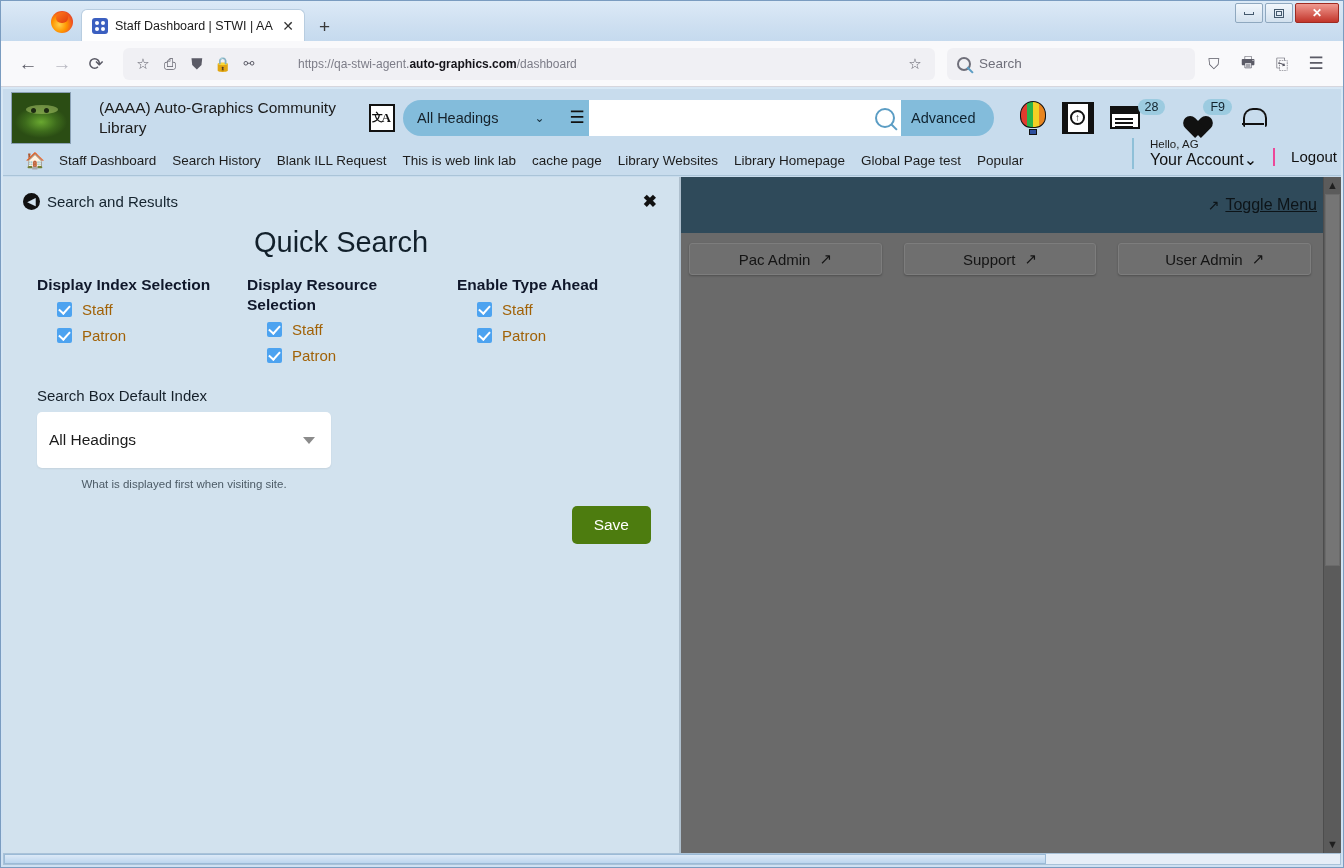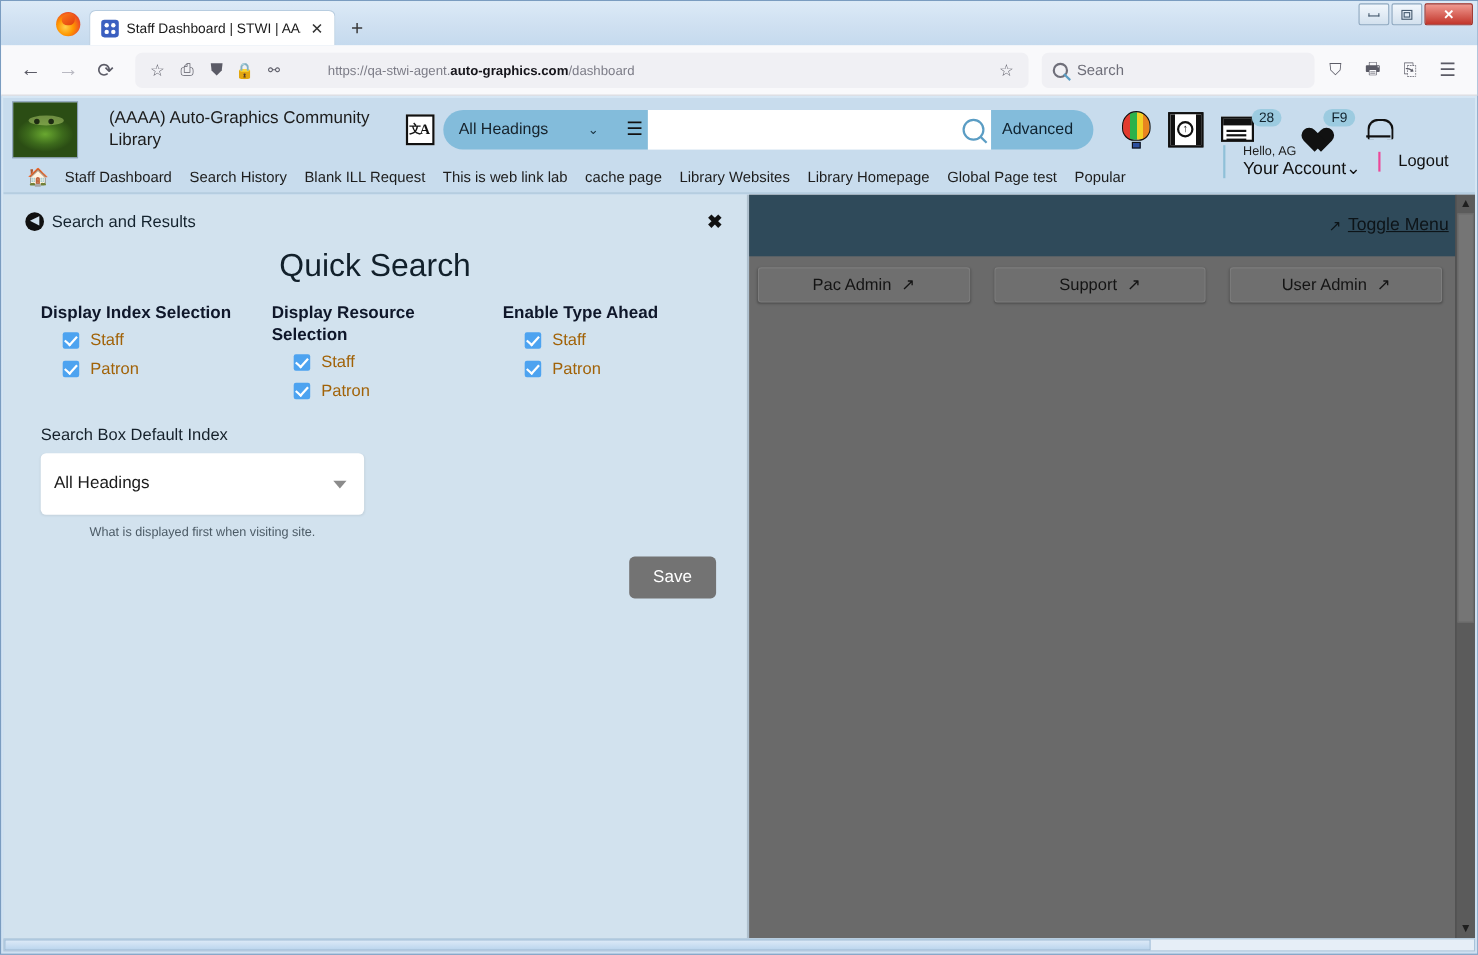--- a/index.html
+++ b/index.html
@@ -271,22 +271,22 @@
   
   .site-nav {
     height: 30px; display: flex; align-items: center;
     padding-left: 22px; gap: 0;
     background: #c8dced;
     border-bottom: 1px solid #aac4d8;
   }
   .home-ico { font-size: 16px; color: #111; margin-right: 14px; }
   .nav-link { font-size: 13.5px; color: #1d1d1d; margin-right: 16px; white-space: nowrap; }
   .account-area {
-    margin-left: auto; display: flex; align-items: flex-start;
-    height: 100%; padding-right: 24px;
+    margin-left: auto; display: flex; align-items: center;
+    height: 100%; padding-right: 4px;
   }
   .acct-block {
     border-left: 2px solid #8fc0d8; padding: 0 16px;
     line-height: 1.1; margin-top: -14px;
   }
   .acct-hello { font-size: 11.5px; color: #1d1d1d; }
   .acct-name  { font-size: 16px; color: #101010; }
   .logout-block { border-left: 2px solid #ec4899; padding-left: 16px; margin-top: -8px; }
   .logout { font-size: 15px; color: #101010; }
 
@@ -345,21 +345,21 @@
     box-shadow: 0 1px 2px rgba(0,0,0,.07);
   }
   .select-val { font-size: 15.5px; color: #1b1b1b; }
   .caret { width: 0; height: 0; border-left: 6px solid transparent; border-right: 6px solid transparent; border-top: 7px solid #8b8b8b; }
   .field-help {
     font-size: 11.5px; color: #4c5b66; text-align: center;
     width: 294px; margin-top: 10px;
   }
   .save-row { display: flex; justify-content: flex-end; padding-right: 28px; margin-top: 16px; }
   .save-btn {
-    background: #737373; color: #fff; font-size: 15.5px;
+    background: #4d7c0f; color: #fff; font-size: 15.5px;
     border-radius: 5px; padding: 10px 22px; border: none;
   }
 
   
   .right-area { flex: 1; background: #6a6a6a; position: relative; overflow: hidden; }
   .dash-header {
     height: 56px; background: #2f4a5a;
     display: flex; align-items: center; justify-content: flex-end;
     padding-right: 24px;
   }

